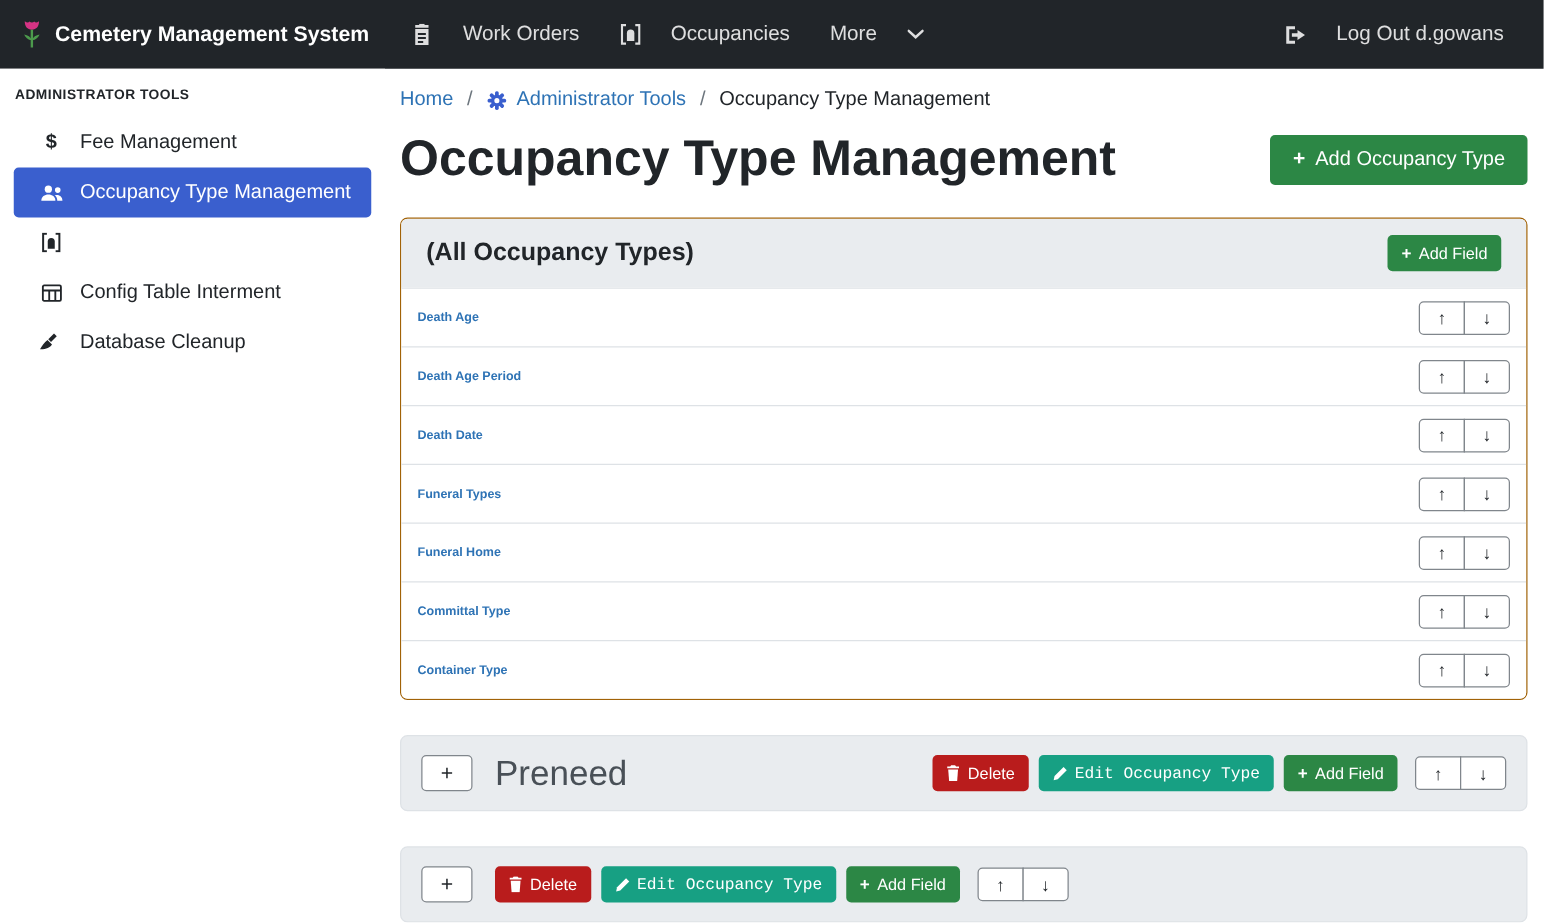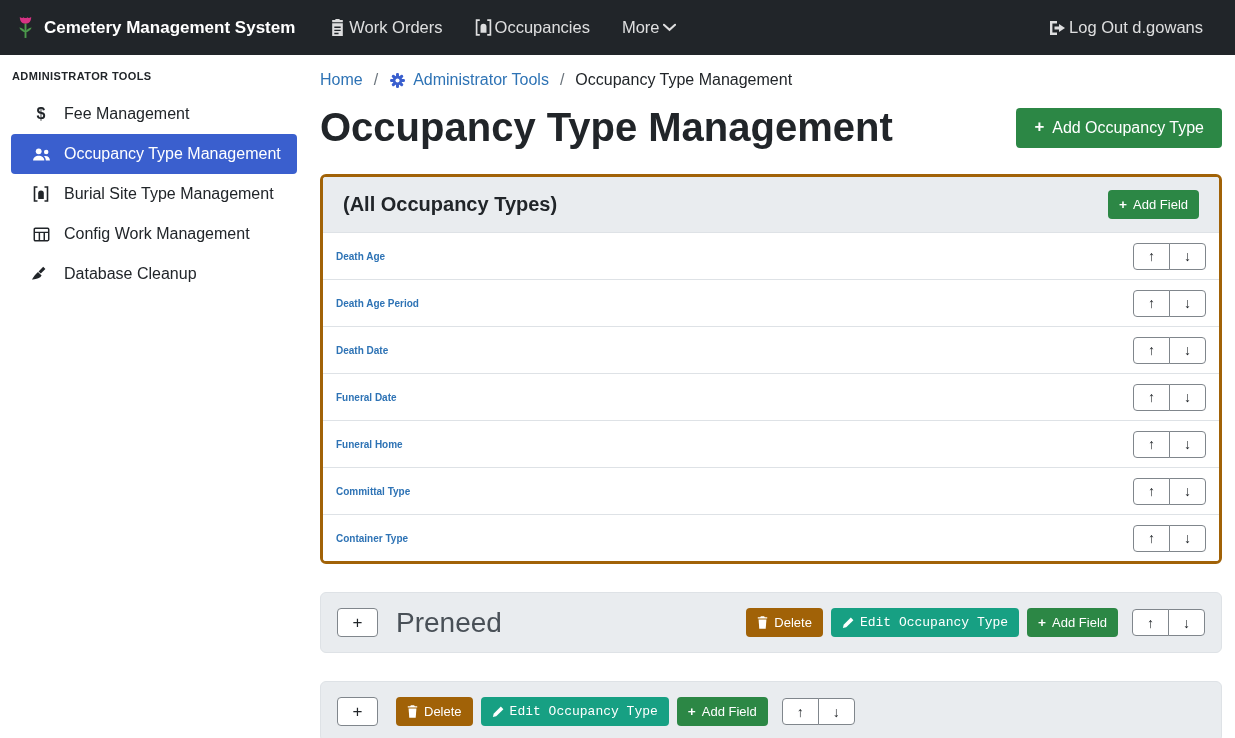--- a/index.html
+++ b/index.html
@@ -3,21 +3,21 @@
 <meta charset="utf-8">
 <style>
   * { margin:0; padding:0; box-sizing:border-box; }
   html,body { width:1235px; height:738px; overflow:hidden; background:#fff;
     font-family:"Liberation Sans","DejaVu Sans",sans-serif; color:#212529; }
 
   
   .navbar { display:flex; align-items:center; height:55px; background:#212529; padding:0 16px; }
   .brand { display:flex; align-items:center; gap:9px; color:#fff; font-weight:700; font-size:17px; cursor:pointer; }
   .nav-links { display:flex; margin-left:18px; }
-  .nav-link { display:flex; align-items:center; gap:3px; color:rgba(255,255,255,.85);
+  .nav-link { display:flex; align-items:center; gap:24px; color:rgba(255,255,255,.85);
     font-size:16.5px; padding:8px 16px; cursor:pointer; white-space:nowrap;justify-content:center; }
   .nav-right { margin-left:auto; }
 
   
   .sidebar { position:absolute; top:55px; left:0; width:308px; bottom:0; background:#fff; }
   .side-heading { font-size:11px; font-weight:700; letter-spacing:.4px; color:#212529; padding:15px 12px 12px; }
   .side-item { display:flex; align-items:center; gap:12px; height:40px; margin:0 11px; padding:0 10px 0 19px;
     border-radius:4px; font-size:16px; color:#212529; cursor:pointer; }
   .side-item.active { background:#3a5fce; color:#fff; }
   .side-icon { width:22px; display:flex; justify-content:center; align-items:center; font-weight:700; }
@@ -28,25 +28,25 @@
   .crumb-link { color:#2e73b5; cursor:pointer; display:flex; align-items:center; gap:7px; }
   .crumb-sep { color:#6c757d; }
   .crumb-current { color:#212529; }
 
   .title-row { display:flex; align-items:center; justify-content:space-between; margin-top:16px; }
   .page-title { font-size:40px; font-weight:600; color:#212529; }
   .btn { border:none; border-radius:4px; color:#fff; display:inline-flex; align-items:center; gap:8px; cursor:pointer; }
   .btn-add-type { background:#2c8745; font-size:16px; padding:11px 18px; }
   .btn-sm { font-size:13px; padding:7px 11px; gap:6px; }
   .btn-green { background:#2c8745; }
-  .btn-red { background:#a16207; }
+  .btn-red { background:#b91c1c; }
   .btn-teal { background:#17a083;font-family:Liberation Mono, monospace; }
   .plus-glyph { font-weight:700; font-size:1.05em; line-height:1; }
 
-  .card { margin-top:24px; border:3px solid #a16207; border-radius:6px; overflow:hidden; }
+  .card { margin-top:24px; border:1px solid #a16207; border-radius:6px; overflow:hidden; }
   .card-header { background:#e9ecef; display:flex; align-items:center; justify-content:space-between; padding:13px 20px; }
   .card-title { font-size:20px; font-weight:600; color:#212529; }
   .field-row { display:flex; align-items:center; justify-content:space-between; height:47px;
     padding:0 13px; background:#fff; border-top:1px solid #dee2e6; }
   .field-link { color:#2e73b5; font-weight:700; font-size:10px; cursor:pointer; }
 
   .arrow-group { display:flex; }
   .arrow-btn { width:37px; height:27px; background:#fff; border:1px solid #80868c; color:#212529;
     font-size:14px; display:flex; align-items:center; justify-content:center; cursor:pointer; }
   .arrow-btn.up { border-radius:4px 0 0 4px; }
@@ -137,31 +137,30 @@
     <span>Occupancy Type Management</span>
   </div>
 
   <div class="side-item">
     <span class="side-icon">
       <svg viewBox="0 0 16 16" width="16" height="16">
         <path d="M4.5 1 H1.5 v14 h3 M11.5 1 h3 v14 h-3" fill="none" stroke="#212529" stroke-width="1.6"></path>
         <path d="M5.2 13 v-5.8 a2.8 2.8 0 0 1 5.6 0 V13 z" fill="#212529"></path>
       </svg>
     </span>
-    <span>Burial Site Type Management</span>
   </div>
 
   <div class="side-item">
     <span class="side-icon">
       <svg viewBox="0 0 16 16" width="17" height="17" fill="none" stroke="#212529" stroke-width="1.4">
         <rect x="1.2" y="2.2" width="13.6" height="11.6" rx="1"></rect>
         <path d="M1.2 6 h13.6 M6 6 v7.8 M10.6 6 v7.8"></path>
       </svg>
     </span>
-    <span>Config Work Management</span>
+    <span>Config Table Interment</span>
   </div>
 
   <div class="side-item">
     <span class="side-icon">
       <svg viewBox="0 0 18 16" width="18" height="16" fill="#212529">
         <path d="M11.2 .8 l2.2 2.2 -4.6 4.6 -2.2 -2.2 z"></path>
         <path d="M6 6 l3.6 3.6 c-1.4 2.6 -5.2 4 -9.6 3.8 c1.6 -2.6 3.4 -5.4 6 -7.4 z"></path>
       </svg>
     </span>
     <span>Database Cleanup</span>
@@ -224,21 +223,21 @@
       </span>
     </div>
     <div class="field-row">
       <span class="field-link">Death Date</span>
       <span class="arrow-group">
         <button class="arrow-btn up">↑</button>
         <button class="arrow-btn down">↓</button>
       </span>
     </div>
     <div class="field-row">
-      <span class="field-link">Funeral Date</span>
+      <span class="field-link">Funeral Types</span>
       <span class="arrow-group">
         <button class="arrow-btn up">↑</button>
         <button class="arrow-btn down">↓</button>
       </span>
     </div>
     <div class="field-row">
       <span class="field-link">Funeral Home</span>
       <span class="arrow-group">
         <button class="arrow-btn up">↑</button>
         <button class="arrow-btn down">↓</button>

